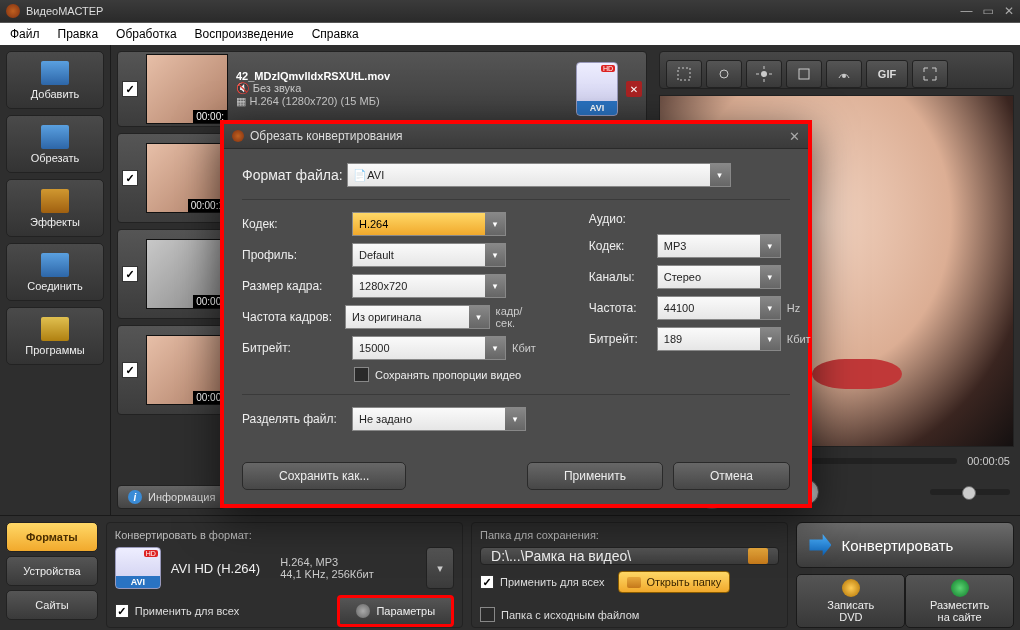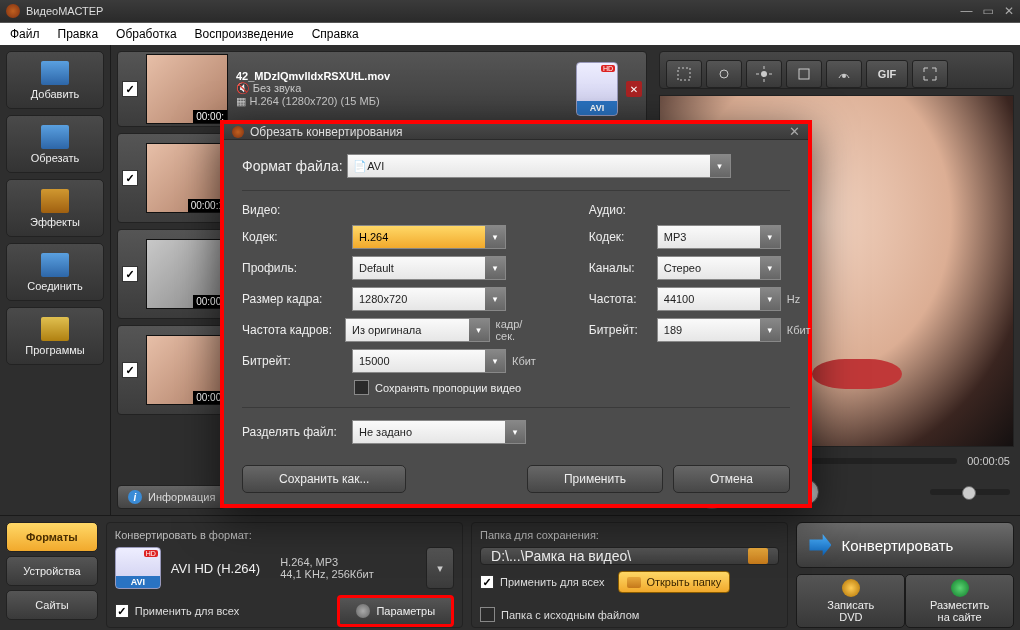--- a/index.html
+++ b/index.html
@@ -335,21 +335,20 @@
     <span class="x">✕</span>
   </div>
   <div class="dlgbody">
     <div class="row">
       <span class="lbl">Формат файла:</span>
       <div class="dd big">📄 <span>AVI</span><div class="cab">▾</div></div>
     </div>
     <div class="hr"></div>
     <div class="cols">
       <div class="col">
-        <h4>Видео:</h4>
         <div class="frow">
             <span class="fl">Кодек:</span>
             <div class="dd sel">
               <span>H.264</span>
               <div class="cab">▾</div>
             </div>
           </div>
         <div class="frow">
             <span class="fl">Профиль:</span>
             <div class="dd">

